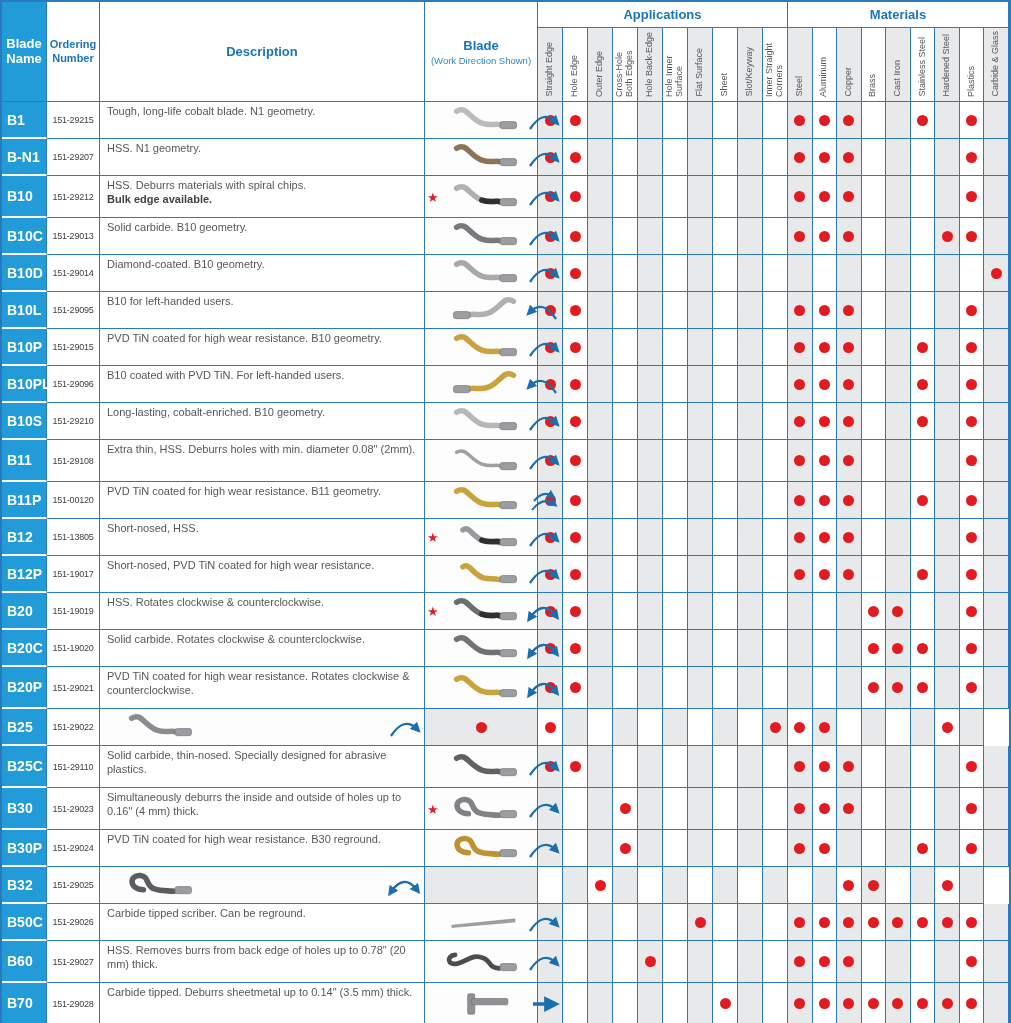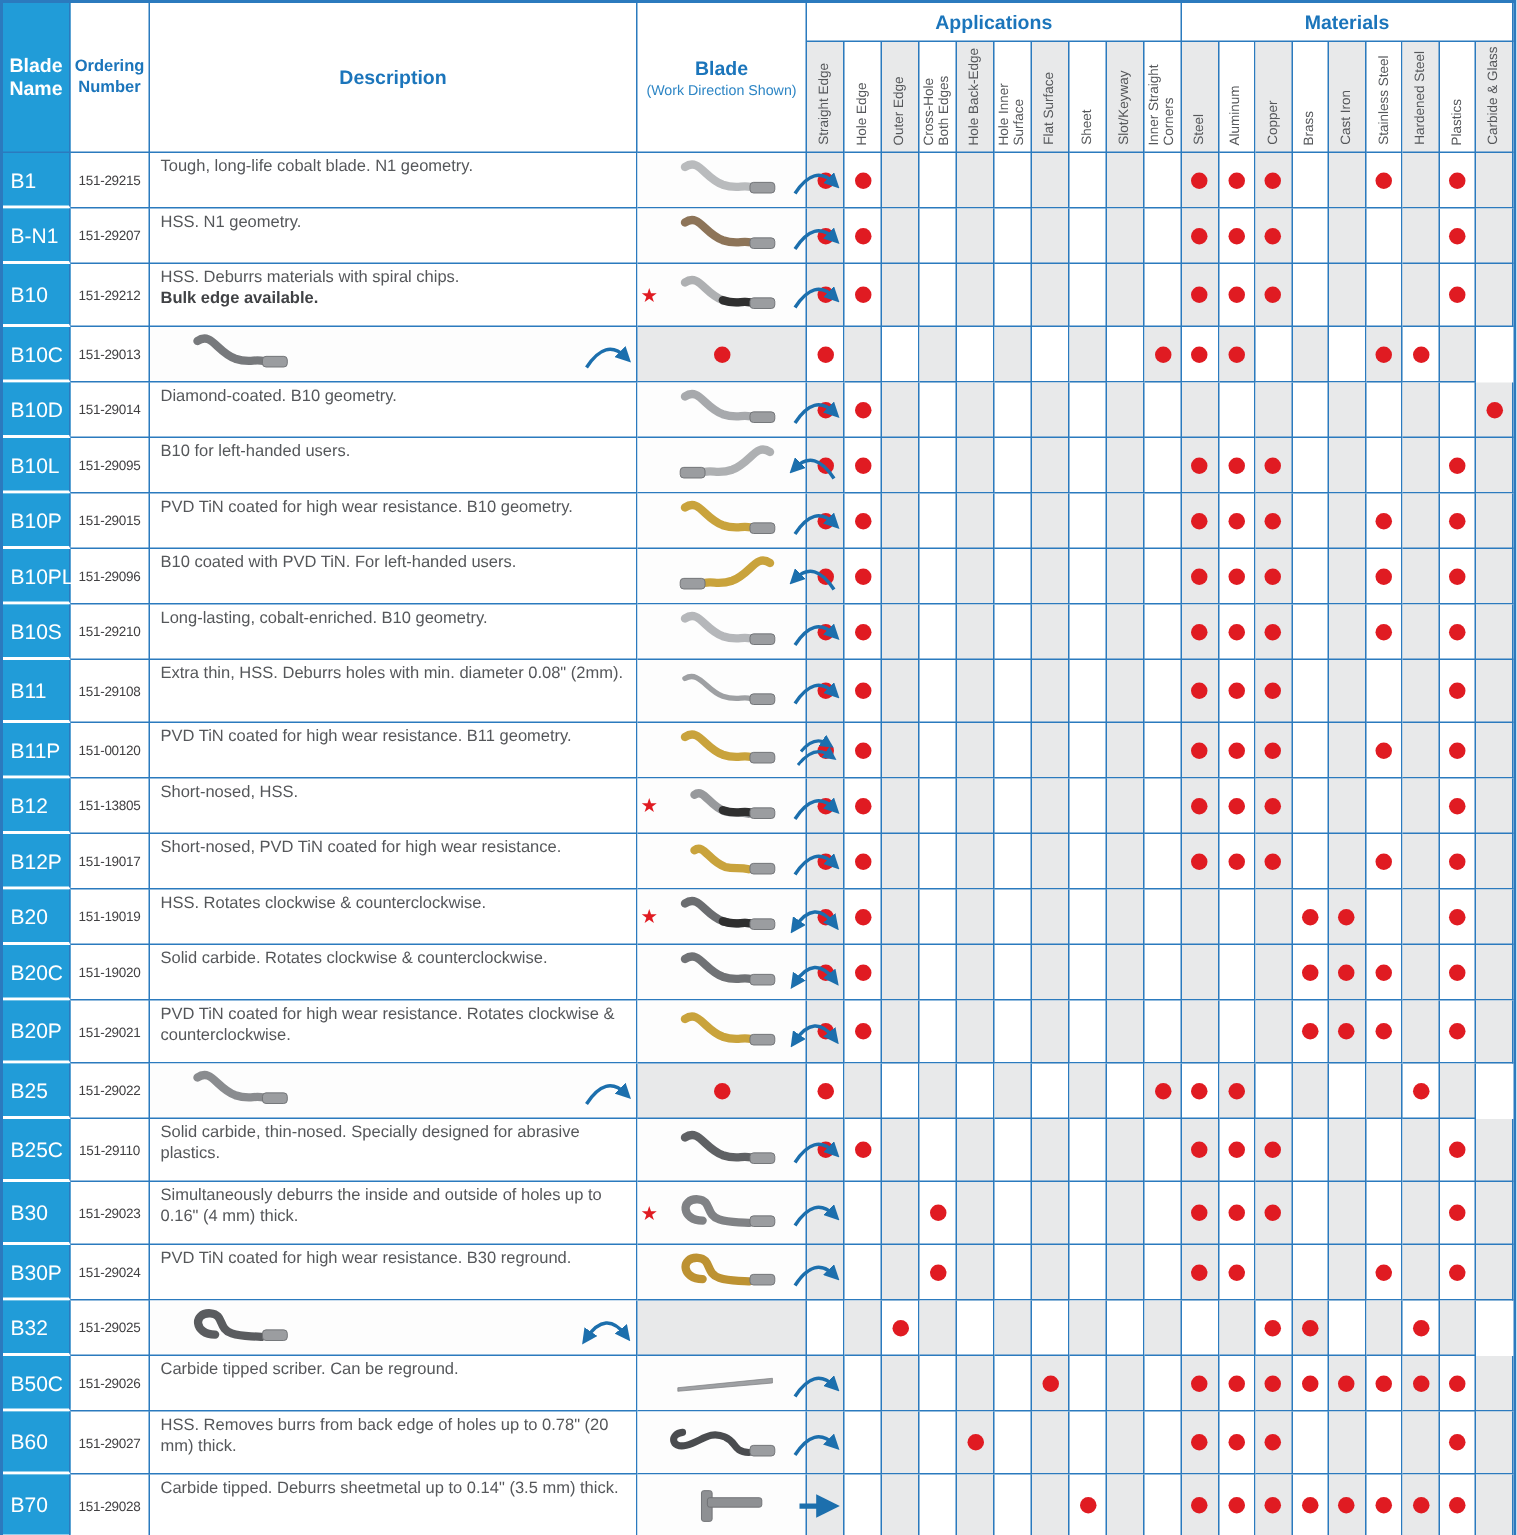--- a/index.html
+++ b/index.html
@@ -29,21 +29,21 @@
   .vlabel{grid-row:2;display:flex;align-items:flex-end;justify-content:center;
       border-right:1px solid var(--grid);border-bottom:1px solid var(--grid);
       padding:2px 0 4px;overflow:hidden}
   .vlabel span{writing-mode:vertical-rl;transform:rotate(180deg);font-size:9px;
       line-height:1.1;color:var(--txt);max-height:66px}
   .shade{background:var(--shade)}
   
   .row{display:grid;grid-template-columns:var(--cols);min-height:37px}
   .row.tall{min-height:42px}
   .cell{border-right:1px solid var(--grid);border-bottom:1px solid var(--grid)}
-  .cname{background:var(--cyan);color:#fff;font-weight:normal;font-size:14px;
+  .cname{background:var(--cyan);color:#fff;font-weight:bold;font-size:14px;
       display:flex;align-items:center;padding-left:5px;border-bottom:2px solid #fff}
   .corder{display:flex;align-items:center;justify-content:center;font-size:9px;color:#414042;letter-spacing:-.2px}
   .cdesc{display:flex;flex-direction:column;justify-content:flex-start;padding:3px 7px;
       font-size:11px;color:var(--txt);line-height:1.25}
   .cdesc b{color:#404245}
   .cblade{position:relative;display:flex;align-items:center;padding:1px 3px;background:#fdfdfd}
   .star{position:absolute;left:2px;top:50%;transform:translateY(-50%);color:var(--red);font-size:13px;line-height:1}
   .bladeimg{margin-left:16px;flex:none}
   .arrow{margin-left:auto;flex:none}
   .mcell{display:flex;align-items:center;justify-content:center}
@@ -282,20 +282,23 @@
         <div class="cell mcell"></div>
         <div class="cell mcell shade"></div>
         <div class="cell mcell">
           <div class="dot"></div>
         </div>
         <div class="cell mcell shade"></div>
       </div>
       <div class="row">
         <div class="cell cname">B10C</div>
         <div class="cell corder">151-29013</div>
+        <div class="cell cdesc">
+          <span>Solid carbide. B10 geometry.</span>
+        </div>
         <div class="cell cblade">
           <svg class="bladeimg" width="82" height="34" viewBox="0 0 104 40">
             <path d="M16 9 C28 1 32 18 48 24 C60 28 64 24 72 26" fill="none" stroke="#77797c" stroke-width="7" stroke-linecap="round"></path>
             <rect x="71" y="22" width="21" height="9" rx="3" fill="#9b9da0" stroke="#707275" stroke-width="0.8"></rect>
           </svg>
           <svg class="arrow" width="34" height="25" viewBox="0 0 34 25">
             <defs>
               <marker id="ah" viewBox="0 0 8 8" markerWidth="4.5" markerHeight="4.5" refX="4" refY="4" orient="auto-start-reverse">
                 <path d="M0 0 L8 4 L0 8 z" fill="#1c6fad"></path>
               </marker>

